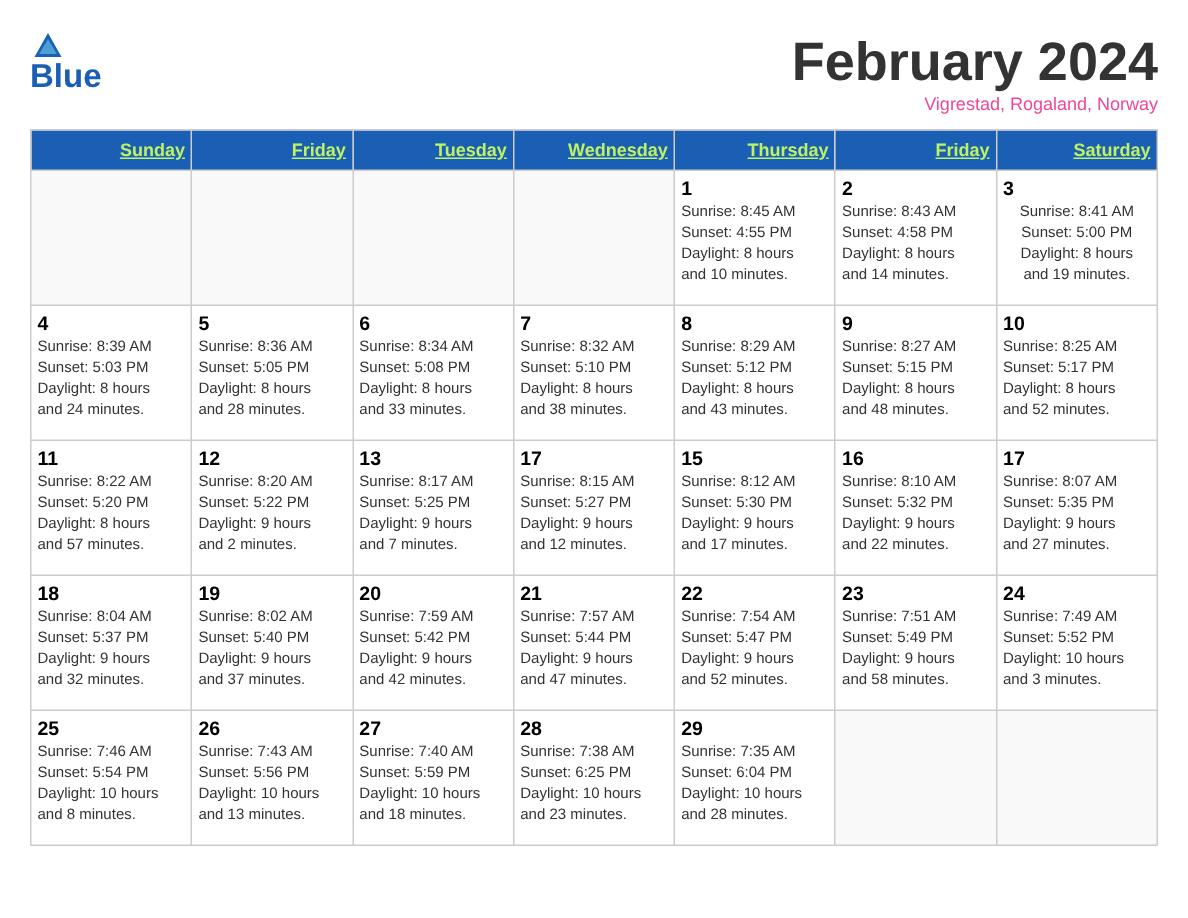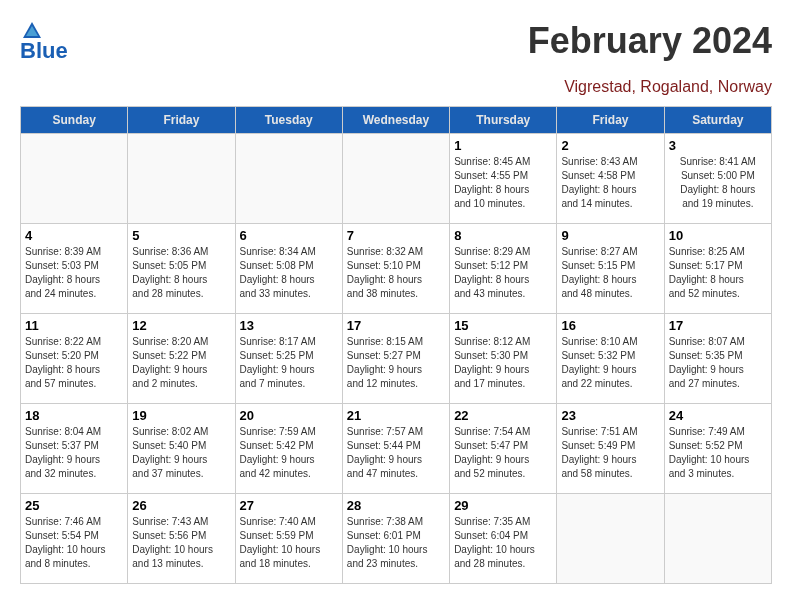--- a/index.html
+++ b/index.html
@@ -23,36 +23,36 @@
     }
     .title-area {
       text-align: right;
     }
     .month-title {
       font-size: 36px;
       font-weight: bold;
       color: #333;
     }
     .subtitle {
-      font-size: 16px;
-      color: #7f1d1d;
-      margin-top: 16px;
+      font-size: 12px;
+      color: #ec4899;
     }
     .calendar {
       width: 100%;
       border-collapse: collapse;
       font-size: 11px;
     }
     .calendar thead tr th {
       background-color: #1a5fb4;
-      color: #e5e5e5;
+      color: #bef264;
       padding: 6px 4px;
-      text-align: center;
+      text-align: right;
       font-size: 12px;
       border: 1px solid #ccc;
+      text-decoration: underline;
     }
     .calendar tbody tr td {
       border: 1px solid #ccc;
       vertical-align: top;
       padding: 4px;
       width: calc(100% / 7);
       min-height: 80px;
       height: 90px;
     }
     .day-number {
@@ -300,21 +300,21 @@
         <td>
           <span class="day-number">27</span>
           <div class="day-info" style="white-space: pre-line;">Sunrise: 7:40 AM
 Sunset: 5:59 PM
 Daylight: 10 hours
 and 18 minutes.</div>
         </td>
         <td>
           <span class="day-number">28</span>
           <div class="day-info" style="white-space: pre-line;">Sunrise: 7:38 AM
-Sunset: 6:01 PM
+Sunset: 6:25 PM
 Daylight: 10 hours
 and 23 minutes.</div>
         </td>
         <td>
           <span class="day-number">29</span>
           <div class="day-info" style="white-space: pre-line;">Sunrise: 7:35 AM
 Sunset: 6:04 PM
 Daylight: 10 hours
 and 28 minutes.</div>
         </td>

